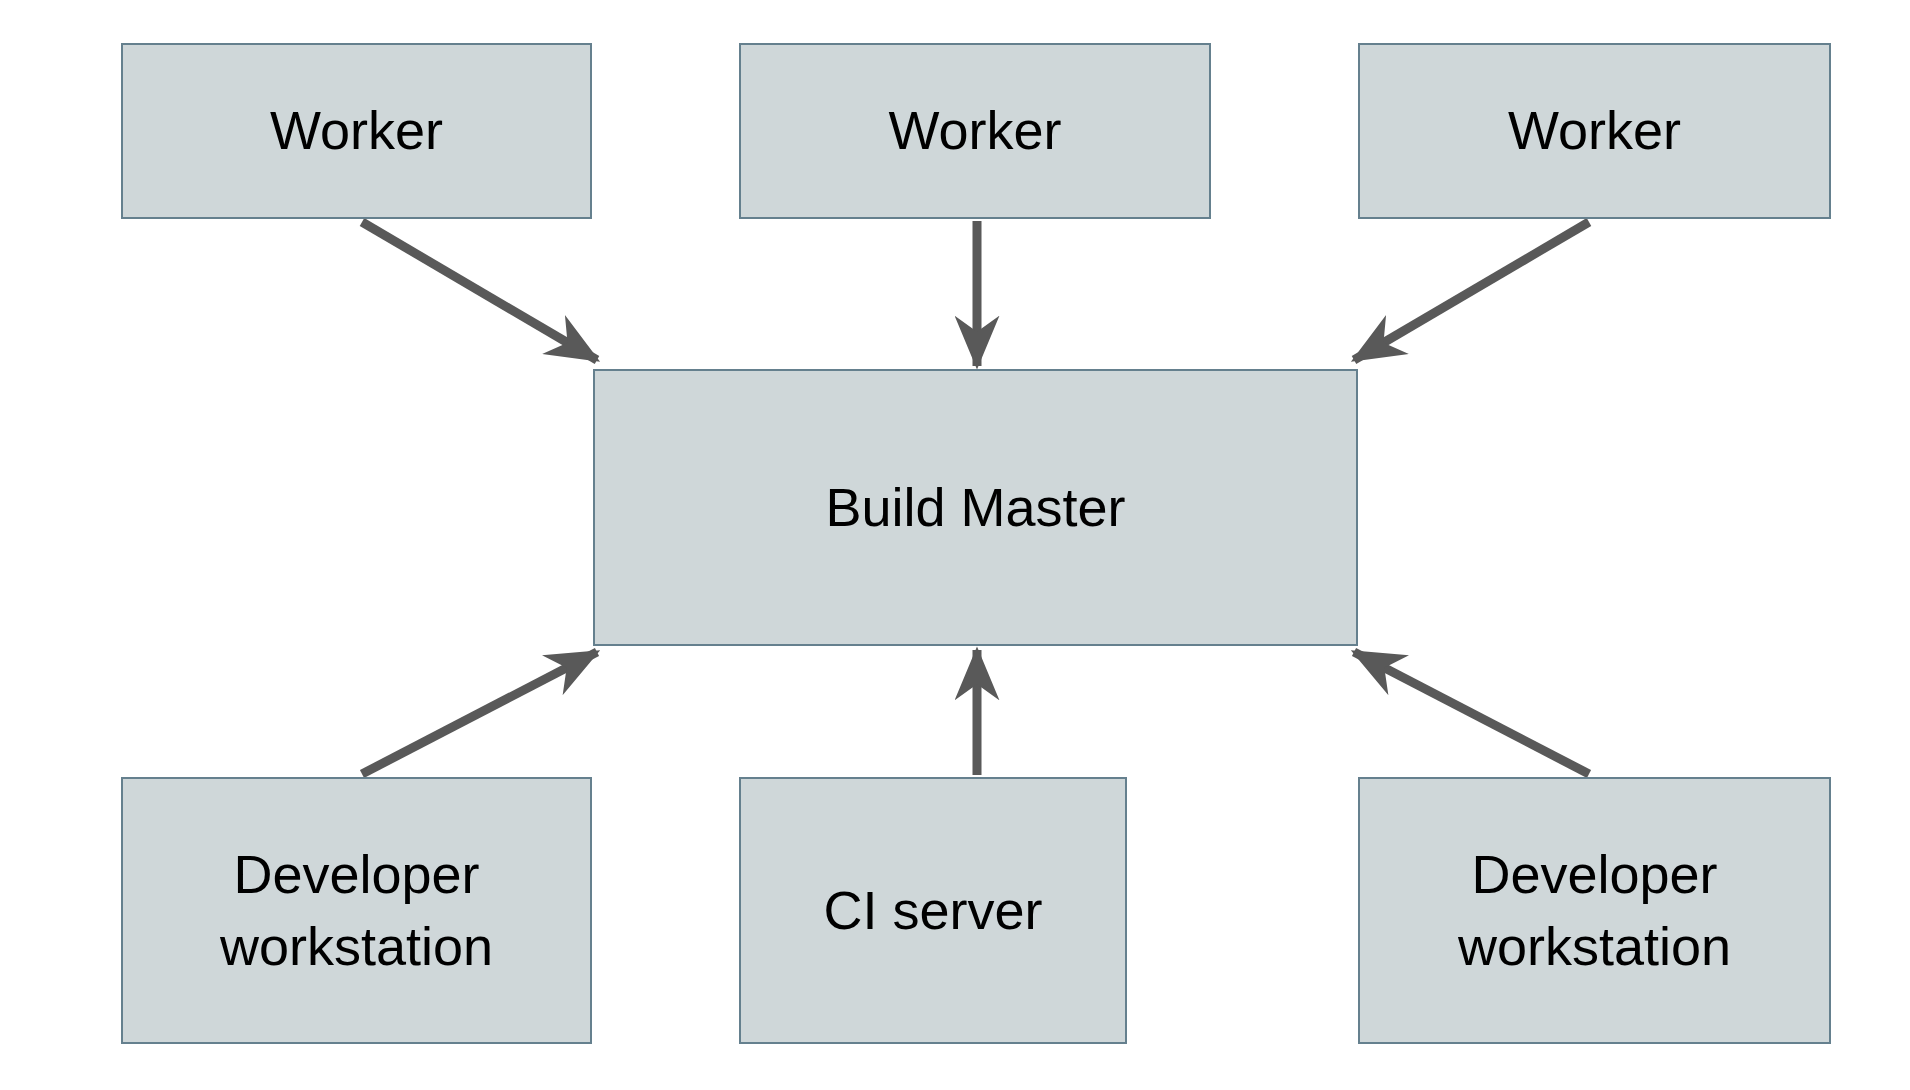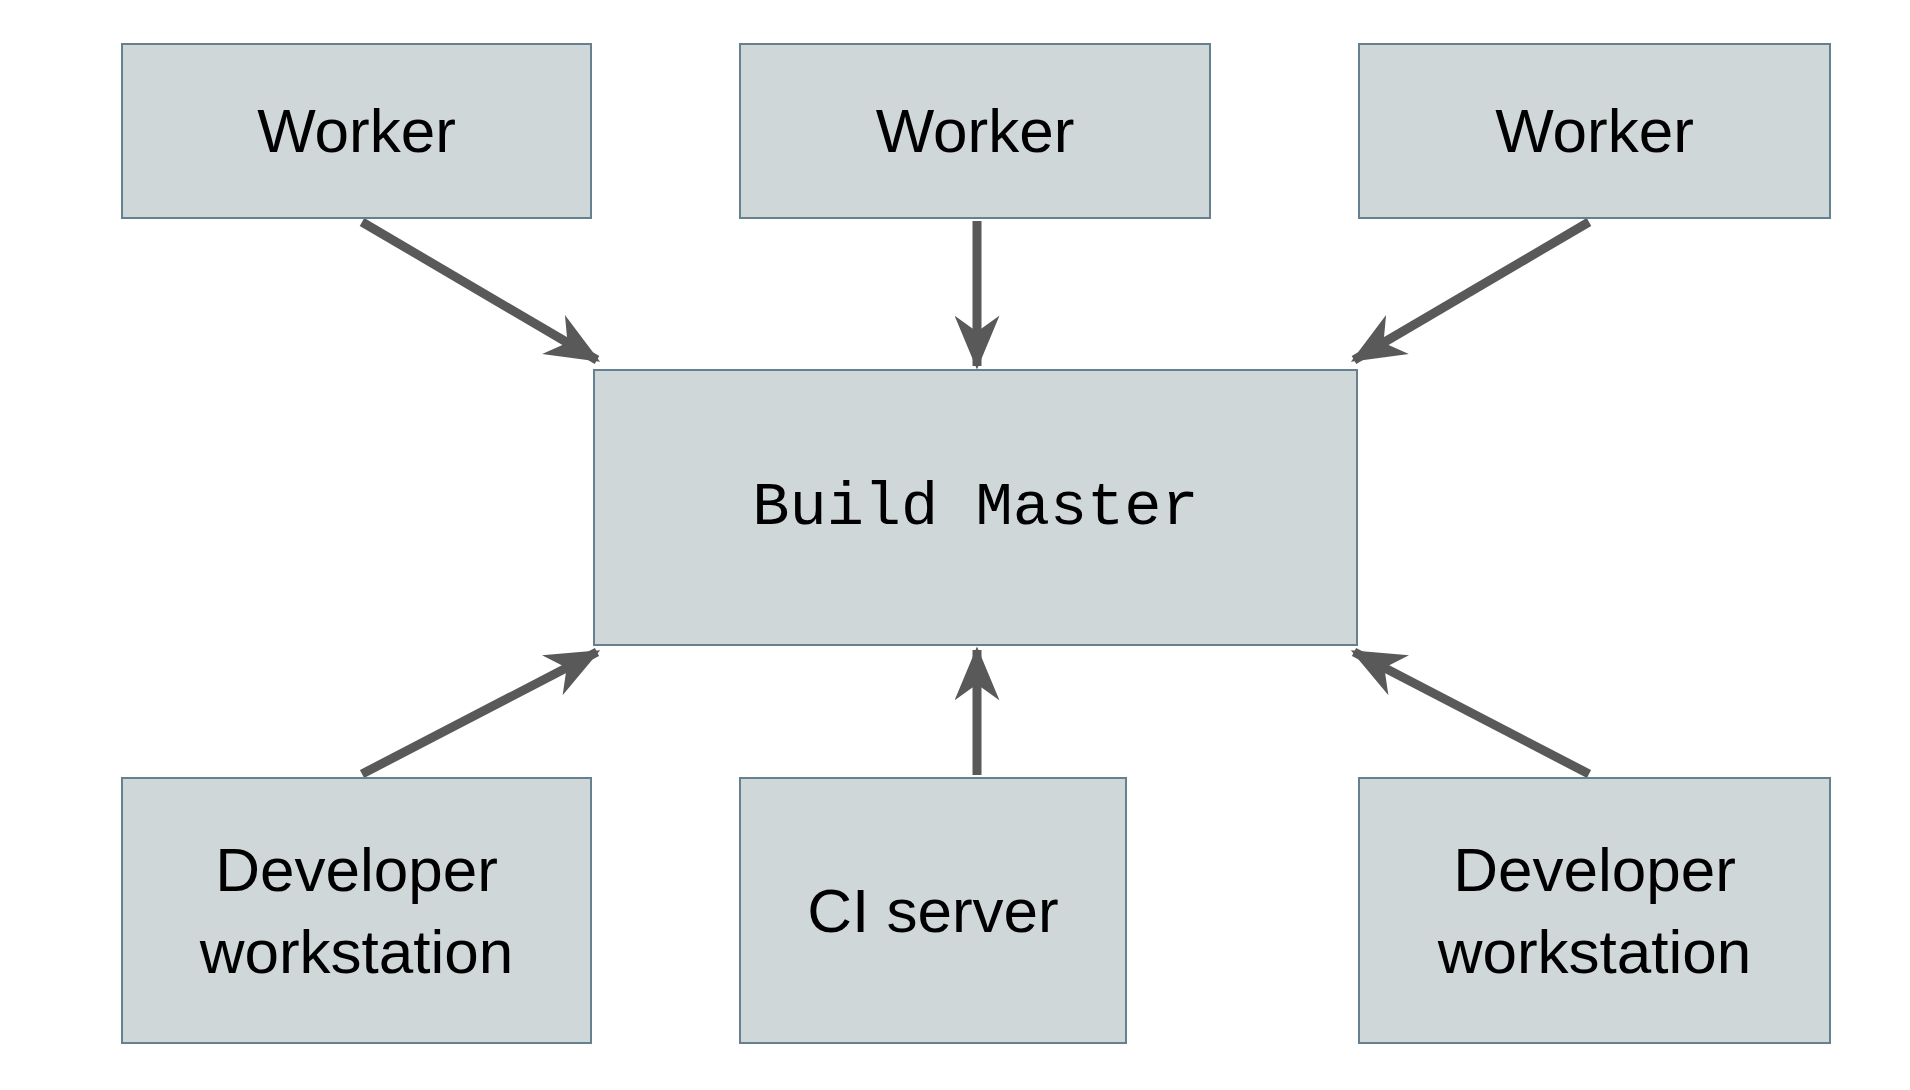--- a/index.html
+++ b/index.html
@@ -21,30 +21,30 @@
   }
   .node {
     position: absolute;
     background: var(--node-fill);
     border: 2px solid var(--node-border);
     display: flex;
     align-items: center;
     justify-content: center;
     text-align: center;
     color: var(--text);
-    font-size: 62px;
+    font-size: 54px;
     line-height: 1.32;
     z-index: 2;
   }
   .node .label { padding: 0 14px; }
   
   .n-worker-1      { left: 121px;  top: 43px;  width: 471px; height: 176px; }
   .n-worker-2      { left: 739px;  top: 43px;  width: 472px; height: 176px; }
   .n-worker-3      { left: 1358px; top: 43px;  width: 473px; height: 176px; }
-  .n-build-master  { left: 593px;  top: 369px; width: 765px; height: 277px; font-family: Liberation Mono, monospace; }
+  .n-build-master  { left: 593px;  top: 369px; width: 765px; height: 277px; }
   .n-dev-1         { left: 121px;  top: 777px; width: 471px; height: 267px; }
   .n-ci-server     { left: 739px;  top: 777px; width: 388px; height: 267px; }
   .n-dev-2         { left: 1358px; top: 777px; width: 473px; height: 267px; }
   .arrow-layer {
     position: absolute;
     left: 0; top: 0;
     width: 1910px; height: 1090px;
     z-index: 1;
   }
   .arrow-layer line {

